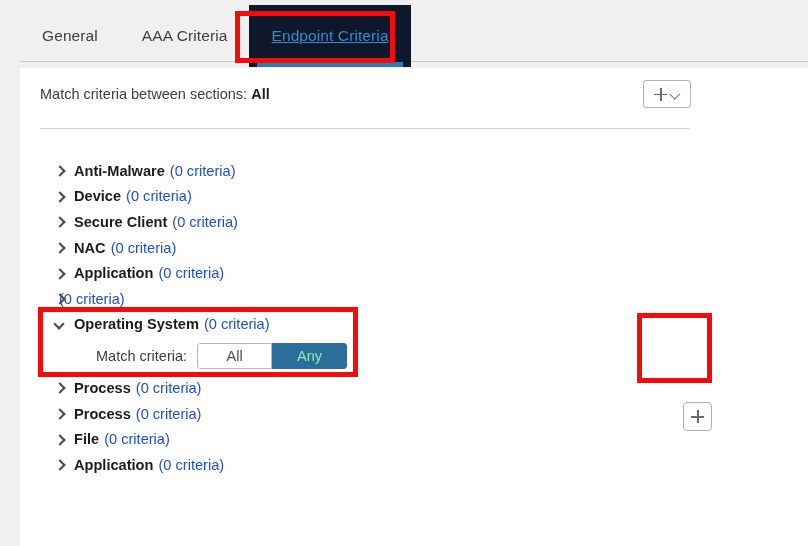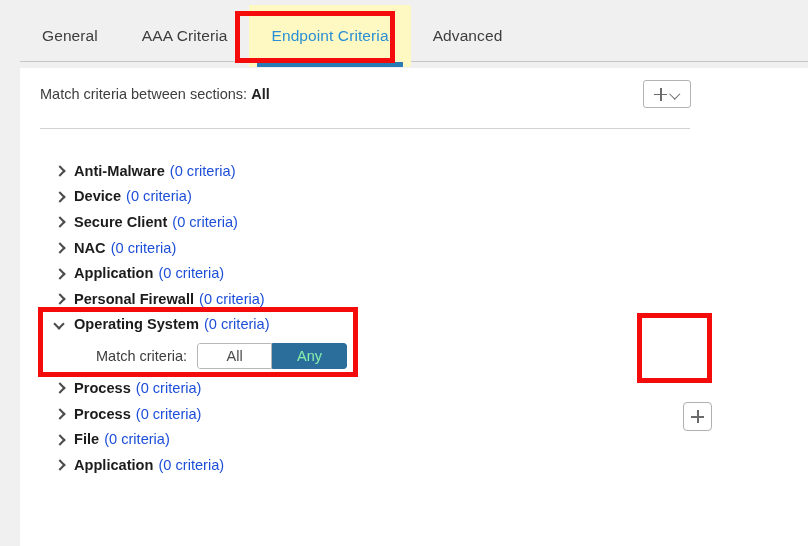--- a/index.html
+++ b/index.html
@@ -57,21 +57,22 @@
     padding: 0 22px;
     font-size: 15.5px;
     color: #3d3d3d;
     letter-spacing: 0.1px;
     box-sizing: border-box;
     cursor: pointer;
     background: transparent;
   }
   .tab.active {
     color: #2a8fd4;
-    background: #fef9c3;
+    background: #0f172a;
+    text-decoration: underline;
   }
   .tab .tab-underline {
     display: none;
   }
   .tab.active .tab-underline {
     display: block;
     position: absolute;
     left: 8px;
     right: 8px;
     bottom: 0;
@@ -327,24 +328,20 @@
       <div class="tab">
         <span>AAA Criteria</span>
 
       </div>
 
       <div class="tab active">
         <span>Endpoint Criteria</span>
         <span class="tab-underline"></span>
       </div>
 
-      <div class="tab">
-        <span>Advanced</span>
-
-      </div>
 
     </div>
   </div>
 
   <div class="card">
 
     <div class="match-row">
       <span>Match criteria between sections:</span>
       <span class="bold">All</span>
     </div>
@@ -383,21 +380,20 @@
       </div>
 
       <div class="crit-item">
         <span class="arrow right"></span>
         <span class="crit-label">Application</span>
         <span class="crit-count">(0 criteria)</span>
       </div>
 
       <div class="crit-item">
         <span class="arrow right"></span>
-        <span class="crit-label">Personal Firewall</span>
         <span class="crit-count">(0 criteria)</span>
       </div>
 
       <div class="crit-item">
         <span class="arrow down"></span>
         <span class="crit-label">Operating System</span>
         <span class="crit-count">(0 criteria)</span>
       </div>
 
       <div class="os-body">

